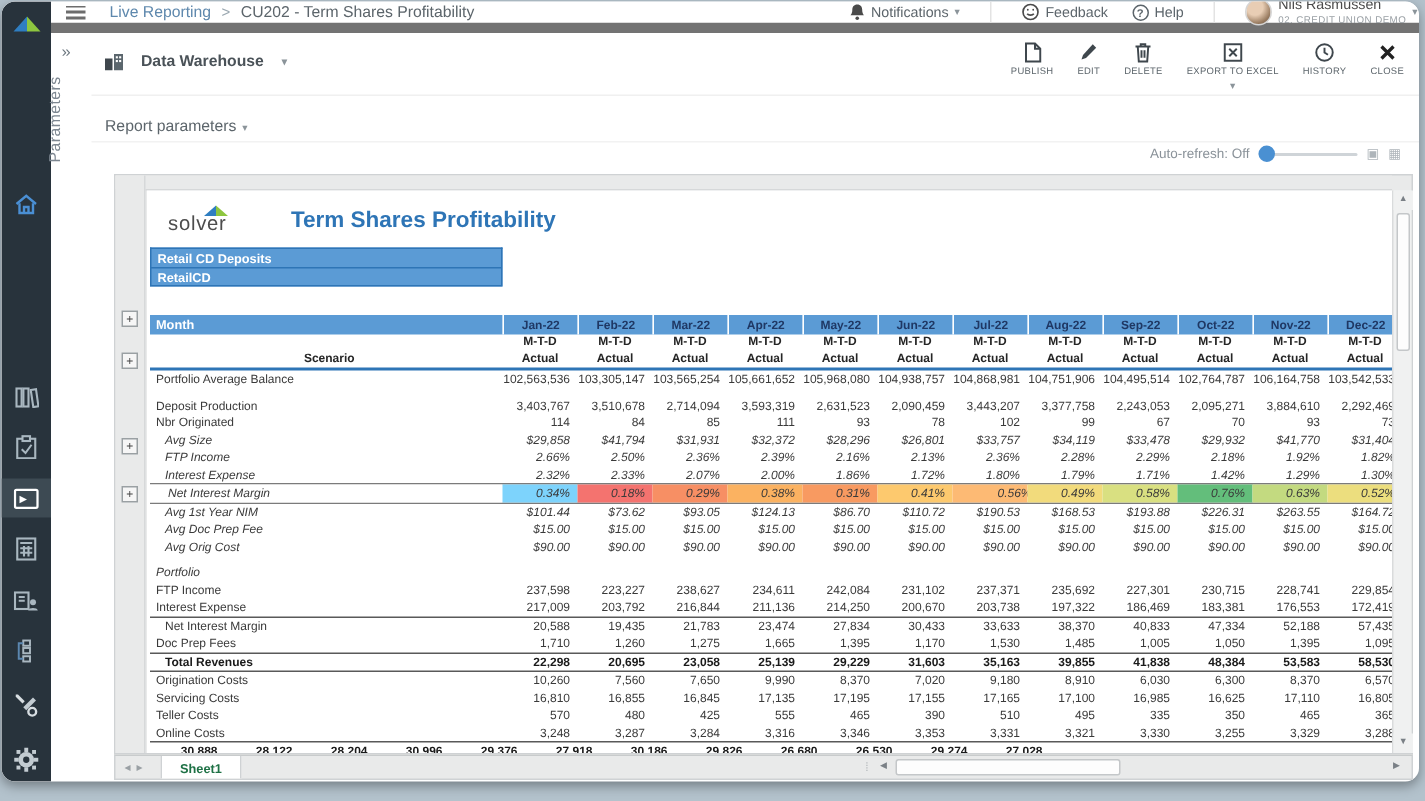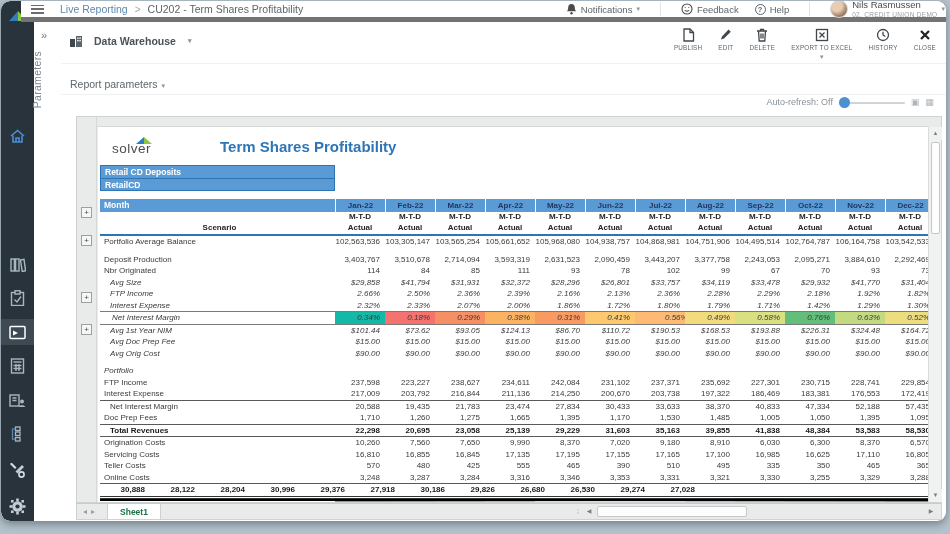--- a/index.html
+++ b/index.html
@@ -7,21 +7,21 @@
   .window { position:absolute; left:1px; top:1px; width:945px; height:520px; background:#fff; border-radius:9px; box-shadow:0 3px 8px rgba(0,0,0,.35); overflow:hidden; }
 
   
   .sidebar { position:absolute; left:0; top:0; width:33px; height:100%; background:#28333c; border-radius:9px 0 0 9px; }
   .sb-logo { position:absolute; left:0; top:8px; width:33px; height:20px; text-align:center; }
   .sb-icon { position:absolute; left:0; width:33px; height:26px; display:flex; align-items:center; justify-content:center; color:#a9b7c0; }
   .sb-icon.sel { background:#3d4a53; }
   .sb-icon svg { display:block; }
 
   
-  .topbar { position:absolute; left:20px; top:0; right:0; height:21px; background:#fff; border-bottom:5px solid #737373; border-radius:0 9px 0 0; display:flex; align-items:center; }
+  .topbar { position:absolute; left:33px; top:0; right:0; height:21px; background:#fff; border-bottom:7px solid #737373; border-radius:0 9px 0 0; display:flex; align-items:center; }
   .burger { width:13px; height:9px; margin-left:10px; display:flex; flex-direction:column; justify-content:space-between; }
   .burger i { display:block; height:1.5px; background:#6d6d6d; }
   .crumb1 { margin-left:16px; font-size:10.5px; color:#5e88ad; }
   .crumb-sep { margin:0 7px; font-size:10px; color:#9aa7b0; }
   .crumb2 { font-size:10.5px; color:#5c656b; }
   .top-right { margin-left:auto; display:flex; align-items:center; gap:16px; padding-right:1px; }
   .top-item { display:flex; align-items:center; gap:4px; font-size:9.5px; color:#5c656b; }
   .chev { font-size:7px; color:#8b949a; }
   .circ-ic { width:11px; height:11px; border:1px solid #5c656b; border-radius:50%; font-size:7.5px; line-height:9px; text-align:center; color:#5c656b; font-weight:bold; }
   .avatar { width:18px; height:18px; border-radius:50%; background:radial-gradient(circle at 35% 30%, #e8cdb4 0 35%, #9a7d62 70%, #5d4a3a); border:1px solid #d5d5d5; }
@@ -77,25 +77,25 @@
   .hsb .btn { width:12px; height:13px; font-size:6px; color:#7a8086; text-align:center; line-height:13px; }
   .hsb .track { position:relative; width:330px; height:13px; }
   .hsb .thumb { position:absolute; left:2px; top:1px; width:150px; height:11px; background:#fdfdfd; border:1px solid #c4c7c9; border-radius:2px; }
   .hsb .btn.rt { margin-right:4px; }
 
   
   .report { position:absolute; left:2px; top:4px; }
   .logo-row { position:relative; height:34px; }
   .solver-logo { position:absolute; left:12px; top:10px; font-size:13.5px; color:#4d4d4d; letter-spacing:.5px; }
   .solver-logo svg { position:absolute; left:24px; top:-5px; }
-  .rep-title { position:absolute; left:120px; top:7px; font-size:15px; font-weight:bold; color:#2e75b6; }
+  .rep-title { position:absolute; left:94px; top:7px; font-size:15px; font-weight:bold; color:#2e75b6; }
   .filters { width:235px; }
   .filter-cell { height:13px; line-height:13px; background:#5b9bd5; border:1px solid #2e75b6; border-bottom:none; color:#fff; font-size:8.5px; font-weight:bold; padding-left:4px; }
   .filter-cell:last-child { border-bottom:1px solid #2e75b6; }
-  .tbl { margin-top:8px; }
+  .tbl { margin-top:19px; }
 
   .t-row { display:flex; width:835px; }
   .t-cell { flex:0 0 50px; height:11.5px; line-height:11.5px; font-size:8px; color:#3a3a3a; text-align:right; padding-right:5px; overflow:hidden; white-space:nowrap; }
   .t-cell.lbl { flex:0 0 235px; text-align:left; padding-left:4px; padding-right:2px; }
   .r-month .t-cell { height:13px; line-height:13px; background:#5b9bd5; color:#1f3864; font-weight:bold; text-align:center; padding:0; border-left:1px solid #fff; }
   .r-month .t-cell.lbl { color:#fff; text-align:left; padding-left:4px; border-left:none; font-size:8.5px; }
   .r-mtd .t-cell { height:10px; line-height:10px; text-align:center; font-weight:bold; color:#262626; padding:0; }
   .r-scenario { border-bottom:2px solid #2e75b6; }
   .r-scenario .t-cell { height:12px; line-height:12px; text-align:center; font-weight:bold; color:#262626; padding:0; }
   .r-scenario .t-cell.lbl { text-align:center; padding-left:4px; }
@@ -486,21 +486,21 @@
               <div class="t-cell v">1.72%</div>
               <div class="t-cell v">1.80%</div>
               <div class="t-cell v">1.79%</div>
               <div class="t-cell v">1.71%</div>
               <div class="t-cell v">1.42%</div>
               <div class="t-cell v">1.29%</div>
               <div class="t-cell v">1.30%</div>
             </div>
             <div class="t-row r-nim">
               <div class="t-cell lbl">Net Interest Margin</div>
-              <div class="t-cell v" style="background: #14b8a6;">0.34%</div>
+              <div class="t-cell v" style="background: #7dd3fc;">0.34%</div>
               <div class="t-cell v" style="background: rgb(244, 115, 111);">0.18%</div>
               <div class="t-cell v" style="background: rgb(247, 143, 100);">0.29%</div>
               <div class="t-cell v" style="background: rgb(251, 178, 97);">0.38%</div>
               <div class="t-cell v" style="background: rgb(248, 154, 97);">0.31%</div>
               <div class="t-cell v" style="background: rgb(253, 201, 110);">0.41%</div>
               <div class="t-cell v" style="background: #fdba74; padding-left: 30px;">0.56%</div>
               <div class="t-cell v" style="background: rgb(242, 219, 124);">0.49%</div>
               <div class="t-cell v" style="background: rgb(217, 224, 129);">0.58%</div>
               <div class="t-cell v" style="background: rgb(99, 190, 123);">0.76%</div>
               <div class="t-cell v" style="background: rgb(195, 218, 128);">0.63%</div>
@@ -511,21 +511,21 @@
               <div class="t-cell v">$101.44</div>
               <div class="t-cell v">$73.62</div>
               <div class="t-cell v">$93.05</div>
               <div class="t-cell v">$124.13</div>
               <div class="t-cell v">$86.70</div>
               <div class="t-cell v">$110.72</div>
               <div class="t-cell v">$190.53</div>
               <div class="t-cell v">$168.53</div>
               <div class="t-cell v">$193.88</div>
               <div class="t-cell v">$226.31</div>
-              <div class="t-cell v">$324.48</div>
+              <div class="t-cell v">$263.55</div>
               <div class="t-cell v">$164.72</div>
             </div>
             <div class="t-row r-italic">
               <div class="t-cell lbl">Avg Doc Prep Fee</div>
               <div class="t-cell v">$15.00</div>
               <div class="t-cell v">$15.00</div>
               <div class="t-cell v">$15.00</div>
               <div class="t-cell v">$15.00</div>
               <div class="t-cell v">$15.00</div>
               <div class="t-cell v">$15.00</div>

